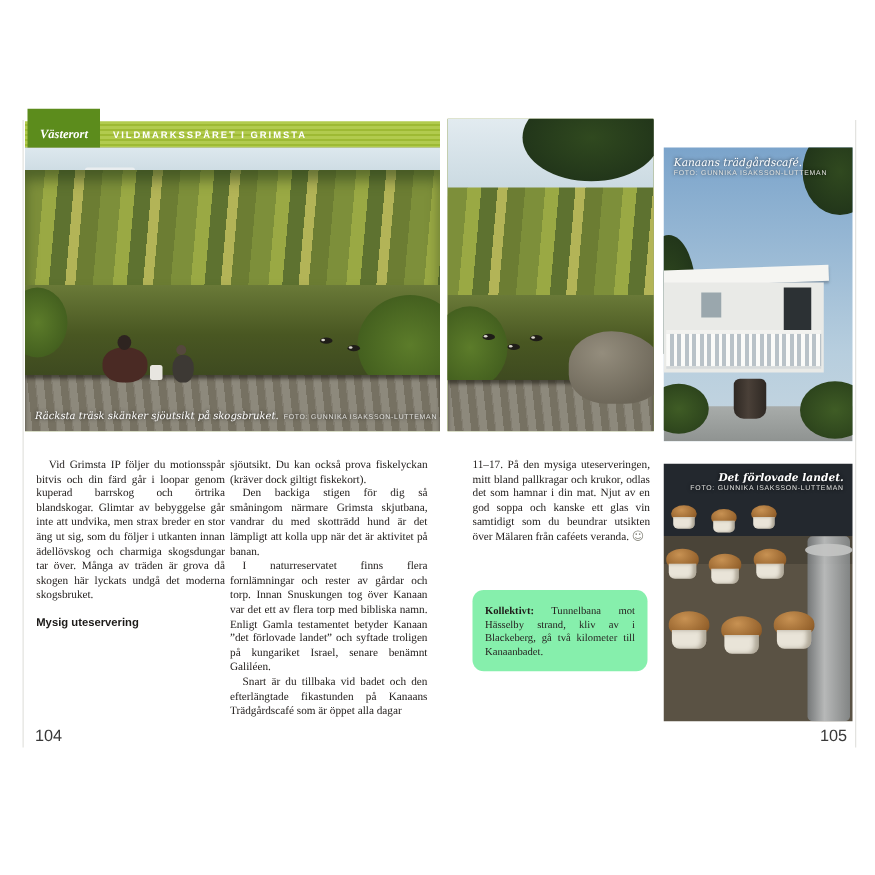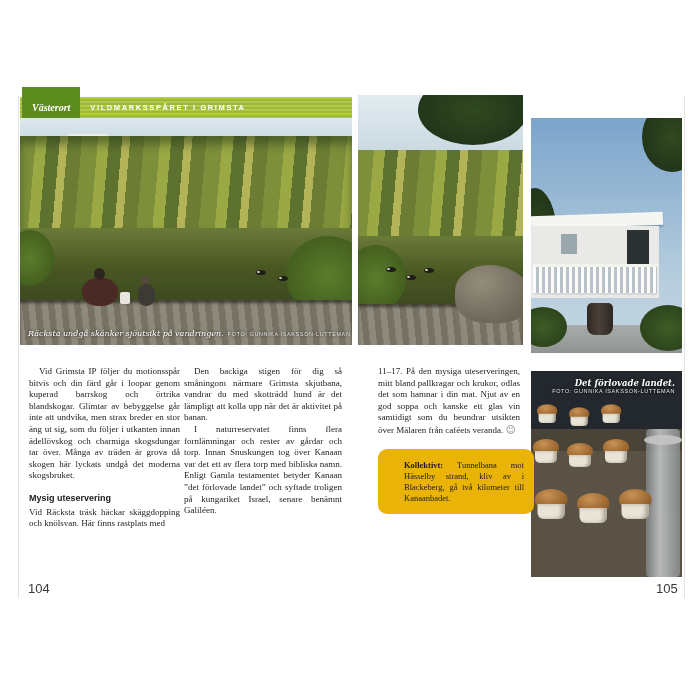--- a/index.html
+++ b/index.html
@@ -79,22 +79,22 @@
   .muffin.big{transform:scale(1.25);}
 
   
   .col{position:absolute;text-align:justify;font-size:9px;line-height:11.6px;color:#262220;}
   .col p{margin:0;}
   .col p.indent{text-indent:10px;}
   .subhead{font-family:"Liberation Sans",sans-serif;font-weight:bold;font-size:9px;color:#1c1a18;
     margin:11px 0 2px 0;}
   .smiley{color:#8a8a80;font-size:9.5px;font-family:"DejaVu Sans",sans-serif;}
 
-  .infobox{position:absolute;left:378px;top:449px;width:120px;padding:11px 10px 10px 26px;
-    background:#eab308;border-radius:9px;font-size:8.5px;line-height:11px;text-align:justify;}
+  .infobox{position:absolute;left:378px;top:472px;width:120px;padding:11px 10px 10px 10px;
+    background:#86efac;border-radius:9px;font-size:8.5px;line-height:11px;text-align:justify;}
   .infobox p{margin:0 0 7px 0;}
   .infobox p:last-child{margin-bottom:0;}
   .infobox b{font-weight:bold;color:#1f1b18;}
 
   .pagenum{position:absolute;top:581px;font-family:"Liberation Sans",sans-serif;font-size:13px;color:#3a3a3a;}
   .pagenum.left{left:28px;}
   .pagenum.right{left:656px;width:20px;text-align:right;}
 
   .cap-block{position:absolute;}
 </style>
@@ -120,21 +120,21 @@
     <div class="abs reeds" style="right:-18px;top:118px;width:84px;height:80px;"></div>
     <div class="abs lk-dock" style="top:182px;height:45px;"></div>
     <div class="abs figure" style="left:62px;top:160px;width:36px;height:28px;background:#4a2a24;"></div>
     <div class="abs" style="left:74px;top:150px;width:11px;height:12px;border-radius:50%;background:#2e2420;"></div>
     <div class="abs figure" style="left:118px;top:166px;width:17px;height:22px;background:#3d3934;"></div>
     <div class="abs" style="left:121px;top:158px;width:8px;height:8px;border-radius:50%;background:#55483d;"></div>
     <div class="abs" style="left:100px;top:174px;width:10px;height:12px;border-radius:2px;background:#e8e6e0;"></div>
     <div class="abs duck" style="left:236px;top:152px;"></div>
     <div class="abs duck" style="left:258px;top:158px;"></div>
     <div class="abs cap-block" style="left:8px;bottom:5px;white-space:nowrap;">
-      <span class="cap-script">Räcksta undgå skänker sjöutsikt på vandringen.</span>
+      <span class="cap-script">Räcksta träsk skänker sjöutsikt på skogsbruket.</span>
       <span class="cap-credit">FOTO: GUNNIKA ISAKSSON-LUTTEMAN</span>
     </div>
   </div>
 
   <div class="photo lake-right">
     <div class="abs lk-sky" style="height:62px;background:linear-gradient(180deg,#e2ebf0,#c8d8e0);"></div>
     <div class="abs cafe-foliage" style="left:60px;top:-20px;width:110px;height:70px;"></div>
     <div class="abs lk-trees" style="top:55px;height:86px;"></div>
     <div class="abs lk-water" style="top:141px;height:68px;"></div>
     <div class="abs reeds" style="left:-12px;top:150px;width:60px;height:66px;"></div>
@@ -150,20 +150,24 @@
     <div class="cafe-foliage abs" style="right:-20px;top:-16px;width:60px;height:70px;"></div>
     <div class="cafe-roof"></div>
     <div class="cafe-wall"></div>
     <div class="cafe-win"></div>
     <div class="cafe-door"></div>
     <div class="cafe-rail"></div>
     <div class="cafe-ground"></div>
     <div class="cafe-bush abs" style="left:-12px;bottom:6px;width:48px;height:40px;"></div>
     <div class="cafe-bush abs" style="right:-14px;bottom:2px;width:56px;height:46px;"></div>
     <div class="cafe-barrel"></div>
+    <div class="cap-block" style="left:8px;top:8px;">
+      <div class="cap-script" style="font-size:8.5px;">Kanaans trädgårdscafé.</div>
+      <div class="cap-credit">FOTO: GUNNIKA ISAKSSON-LUTTEMAN</div>
+    </div>
   </div>
 
   <div class="photo muffins">
     <div class="muf-glass"></div>
     <div class="muffin small" style="left:6px;top:52px;">
         <div class="dome"></div>
         <div class="cup"></div>
       </div>
     <div class="muffin small" style="left:38px;top:55px;">
         <div class="dome"></div>
@@ -199,26 +203,27 @@
       </div>
     <div class="cap-block" style="right:7px;top:7px;text-align:right;">
       <div class="cap-script" style="font-size:8.5px;font-weight:bold;">Det förlovade landet.</div>
       <div class="cap-credit">FOTO: GUNNIKA ISAKSSON-LUTTEMAN</div>
     </div>
   </div>
 
   <div class="col" style="left:29px;top:366px;width:151px;">
     <p class="indent">Vid Grimsta IP följer du motionsspår bitvis och din färd går i loopar genom kuperad barrskog och örtrika blandskogar. Glimtar av bebyggelse går inte att undvika, men strax breder en stor äng ut sig, som du följer i utkanten innan ädellövskog och charmiga skogsdungar tar över. Många av träden är grova då skogen här lyckats undgå det moderna skogsbruket.</p>
     <h3 class="subhead">Mysig uteservering</h3>
-    <p>Vid Räcksta träsk häckar skäggdopping och knölsvan. Här finns rastplats med</p>
   </div>
 
   <div class="col" style="left:184px;top:366px;width:158px;">
+    <p>sjöutsikt. Du kan också prova fiskelyckan (kräver dock giltigt fiskekort).</p>
     <p class="indent">Den backiga stigen för dig så småningom närmare Grimsta skjutbana, vandrar du med skotträdd hund är det lämpligt att kolla upp när det är aktivitet på banan.</p>
     <p class="indent">I naturreservatet finns flera fornlämningar och rester av gårdar och torp. Innan Snuskungen tog över Kanaan var det ett av flera torp med bibliska namn. Enligt Gamla testamentet betyder Kanaan ”det förlovade landet” och syftade troligen på kungariket Israel, senare benämnt Galiléen.</p>
+    <p class="indent">Snart är du tillbaka vid badet och den efterlängtade fikastunden på Kanaans Trädgårdscafé som är öppet alla dagar</p>
   </div>
 
   <div class="col" style="left:378px;top:366px;width:142px;">
     <p><span>11–17. På den mysiga uteserveringen, mitt bland pallkragar och krukor, odlas det som hamnar i din mat. Njut av en god soppa och kanske ett glas vin samtidigt som du beundrar utsikten över Mälaren från caféets veranda.</span> <span class="smiley">☺</span></p>
   </div>
 
   <div class="infobox">
     <p><b>Kollektivt:</b><span> Tunnelbana mot Hässelby strand, kliv av i Blackeberg, gå två kilometer till Kanaanbadet.</span></p>
   </div>
 

